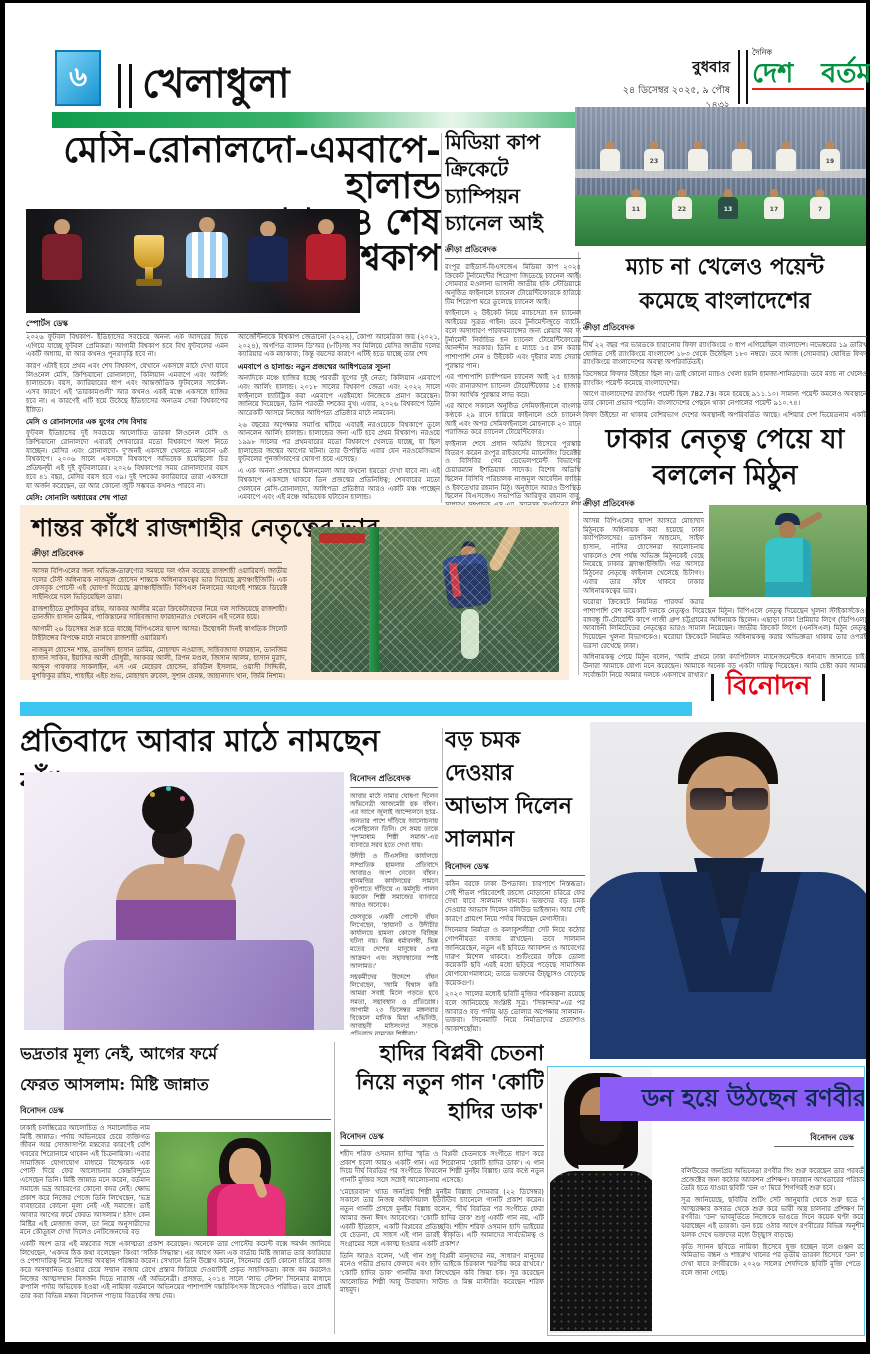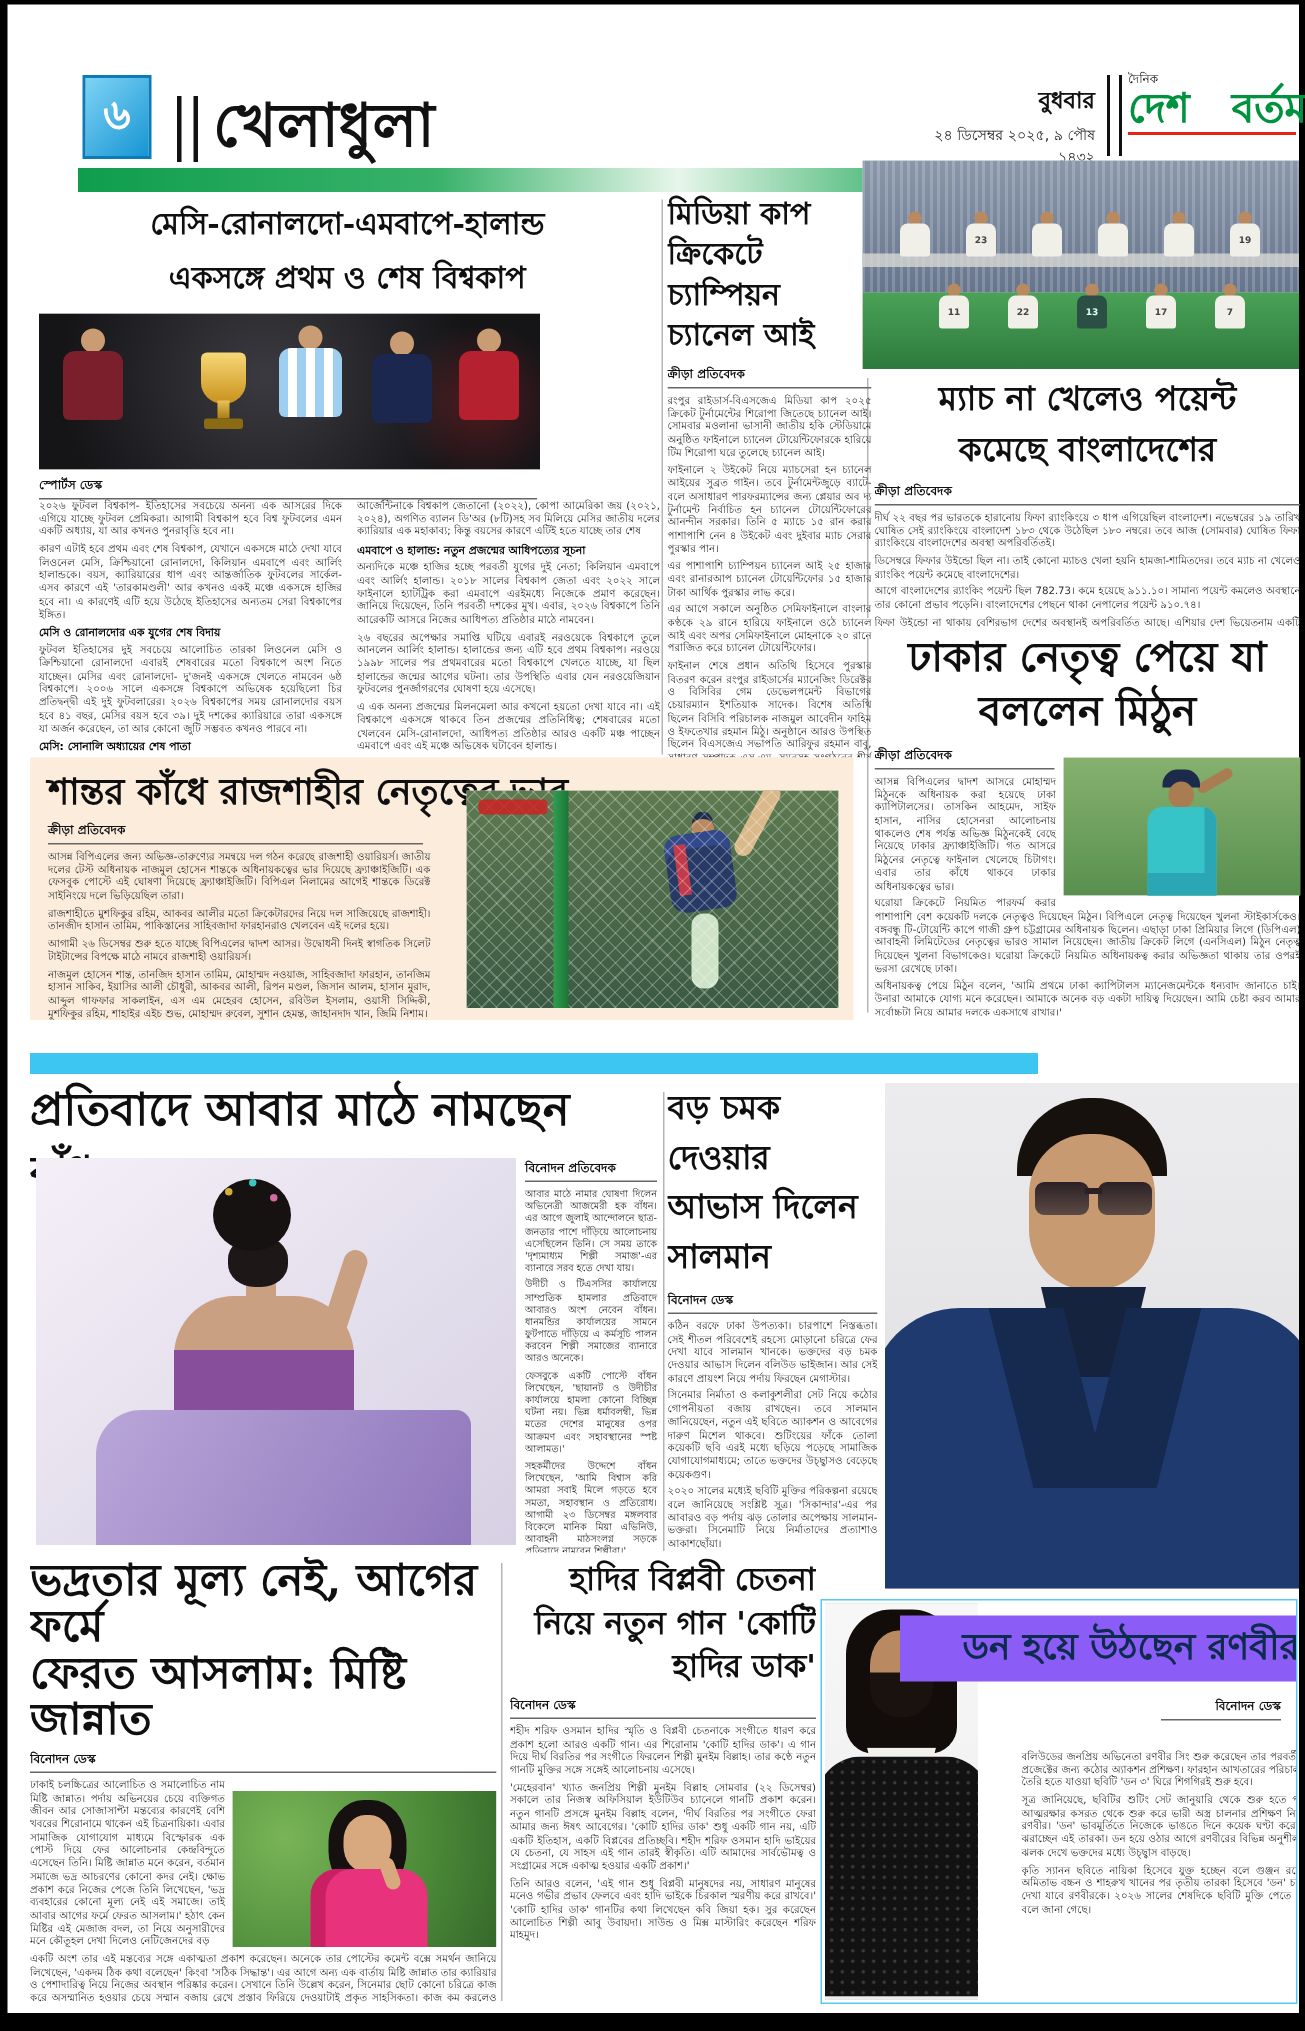--- a/index.html
+++ b/index.html
@@ -141,21 +141,21 @@
   </div>
   <div class="greenbar"></div>
 
   <div class="vline" style="left:441px;top:133px;height:370px;"></div>
   <div class="vline" style="left:578px;top:252px;height:160px;"></div>
   <div class="vline" style="left:578px;top:425px;height:250px;"></div>
   <div class="vline" style="left:442px;top:728px;height:306px;"></div>
   <div class="vline" style="left:334px;top:1042px;height:292px;"></div>
 
   <div class="article" style="left:22px;top:131px;width:419px;height:374px;">
-    <h1 class="hl" style="font-size:20px;line-height:36px;text-align:center;">
+    <h1 class="hl" style="font-size:36px;line-height:36px;text-align:right;">
       <span style="display:block">মেসি-রোনালদো-এমবাপে-হালান্ড</span>
       <span style="display:block">একসঙ্গে প্রথম ও শেষ বিশ্বকাপ</span>
     </h1>
     <div class="photo" style="left:4px;top:78px;width:334px;height:104px;">
       <div class="wc-bg"></div>
       <div class="wc-glow"></div>
       <div class="figure" style="left:16px;top:10px;width:40px;height:90px;">
         <div class="head"></div>
           <div class="torso" style="background:#7a1f2b;"></div>
       </div>
@@ -306,20 +306,25 @@
       <div class="bat-head"></div>
       <div class="bat-torso"></div>
       <div class="bat-stripe"></div>
       <div class="bat-pads"></div>
       <div class="net-mesh"></div>
       <div class="net-pole"></div>
       <div class="net-sponsor"></div>
     </div>
   </div>
 
+  <div class="ent-label">
+    <span class="bar"></span>
+    <span class="txt">বিনোদন</span>
+    <span class="bar"></span>
+  </div>
   <div class="cyanbar"></div>
 
   <div class="article" style="left:20px;top:720px;width:420px;height:315px;">
     <h2 class="hl" style="font-size:30px;line-height:42px;">প্রতিবাদে আবার মাঠে নামছেন বাঁধন</h2>
     <div class="photo" style="left:4px;top:52px;width:320px;height:258px;">
       <div class="ba-bg"></div>
       <div class="ba-arm"></div>
       <div class="ba-back"></div>
       <div class="ba-blouse"></div>
       <div class="ba-sari"></div>
@@ -363,21 +368,21 @@
     <div class="sa-glass" style="left:100px;"></div>
     <div class="sa-glass" style="left:142px;"></div>
     <div class="sa-bridge"></div>
     <div class="sa-blazer"></div>
     <div class="sa-shirt"></div>
     <div class="sa-lapel-l"></div>
     <div class="sa-lapel-r"></div>
   </div>
 
   <div class="article" style="left:20px;top:1038px;width:311px;height:298px;">
-    <h2 class="hl" style="font-size:29px;line-height:31px;">
+    <h2 class="hl" style="font-size:16px;line-height:31px;">
       <span style="display:block">ভদ্রতার মূল্য নেই, আগের ফর্মে</span>
       <span style="display:block">ফেরত আসলাম: মিষ্টি জান্নাত</span>
     </h2>
     <div class="byline" style="margin-top:4px;"><span>বিনোদন ডেস্ক</span></div>
     <div class="bodytxt">
       <div class="photo" style="position:relative;float:right;width:176px;height:104px;margin:8px 0 3px 5px;">
         <div class="ms-bg"></div>
         <div class="ms-hair"></div>
         <div class="ms-face"></div>
         <div class="ms-dress"></div>

